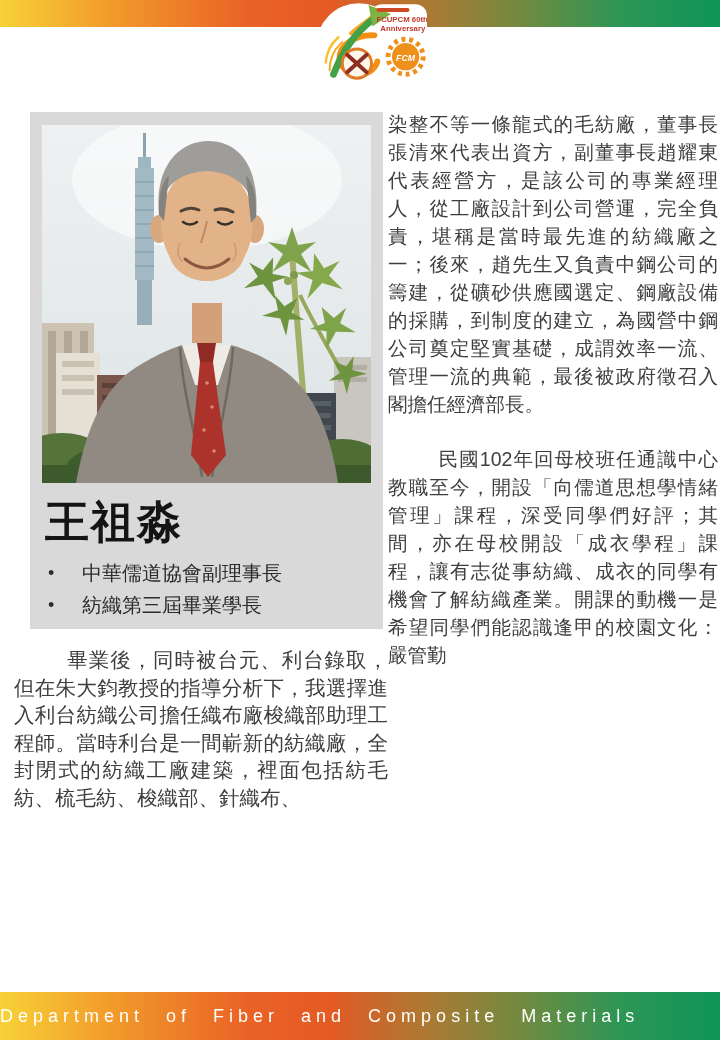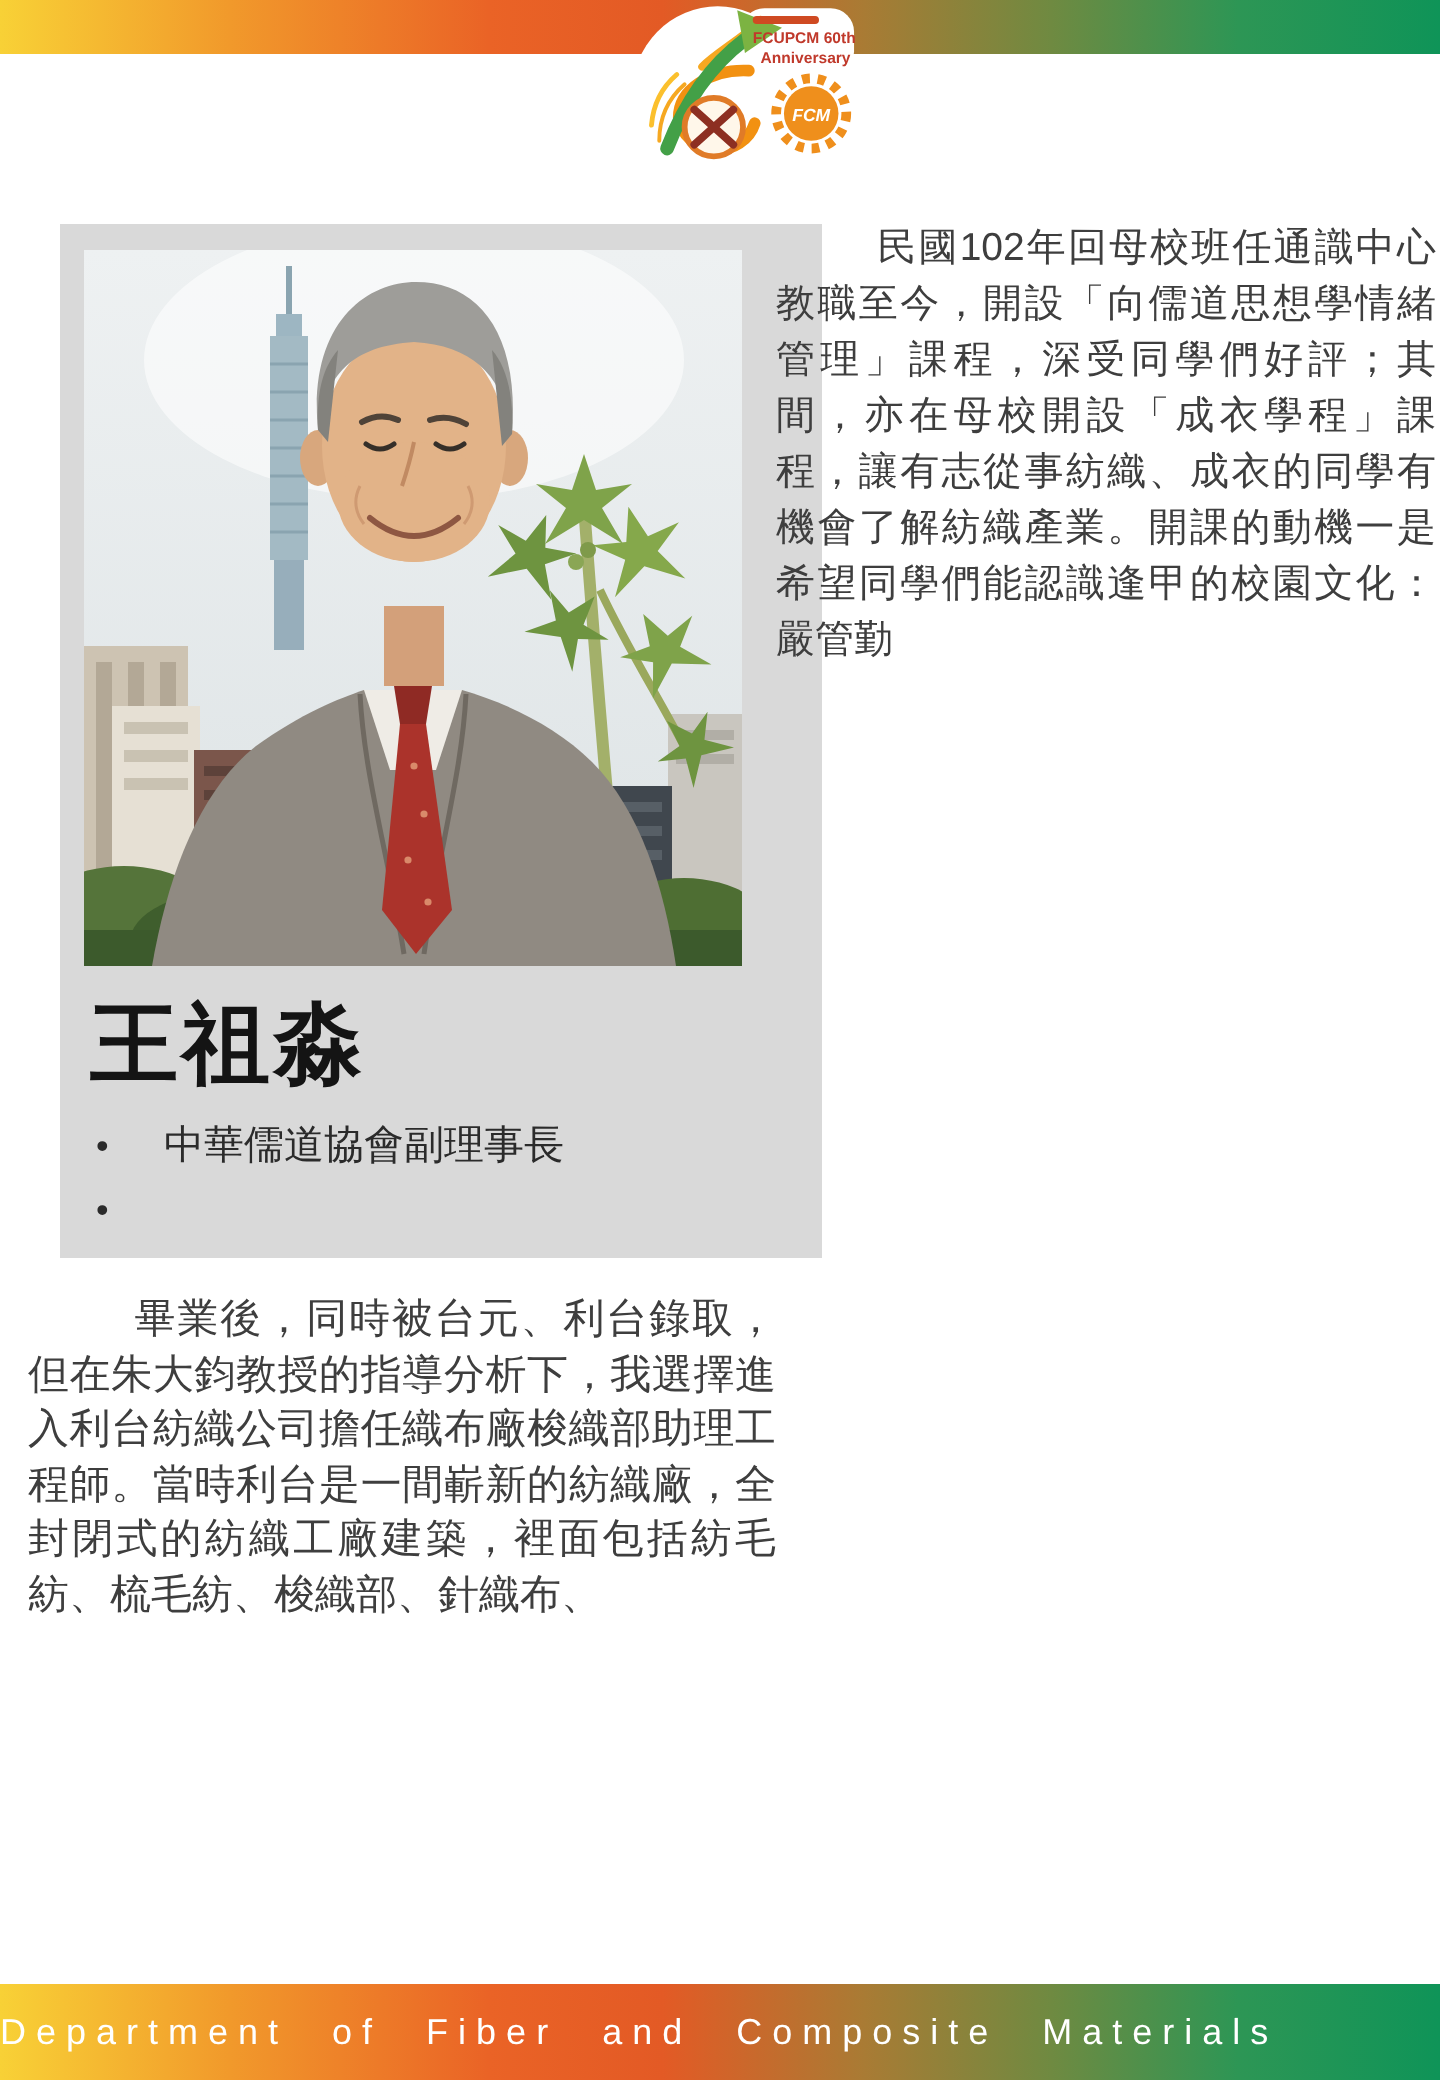--- a/index.html
+++ b/index.html
@@ -4,21 +4,21 @@
 <style>
   html,body{margin:0;padding:0;}
   body{width:720px;height:1040px;position:relative;background:#ffffff;overflow:hidden;
        font-family:"Liberation Sans","DejaVu Sans",sans-serif;}
   .band{position:absolute;left:0;width:720px;
         background:linear-gradient(90deg,#f8d136 0%,#f1992b 16%,#ea6326 34%,#e35a25 46%,#a97b34 60%,#6f8a41 73%,#2d9655 86%,#0f9458 100%);}
   .band-top{top:0;height:27px;}
   .band-bottom{bottom:0;height:48px;display:flex;align-items:center;justify-content:flex-start;}
   .band-bottom .footer-text{color:#ffffff;font-size:18px;letter-spacing:5px;word-spacing:12px;white-space:nowrap;}
   .logo{position:absolute;left:316px;top:2px;width:112px;height:90px;}
-  .card{position:absolute;left:30px;top:112px;width:353px;height:517px;background:#d9d9d9;padding-left:28px;}
+  .card{position:absolute;left:30px;top:112px;width:353px;height:517px;background:#d9d9d9;}
   .photo{position:absolute;left:12px;top:13px;width:329px;height:358px;overflow:hidden;background:#e8ebec;}
   .photo svg{display:block;width:100%;height:100%;}
   .name{position:absolute;left:15px;top:381px;font-size:44px;font-weight:bold;color:#141414;letter-spacing:2px;}
   .titles{position:absolute;left:10px;top:445px;margin:0;padding:0;list-style:none;}
   .titles li{position:relative;padding-left:42px;font-size:20px;line-height:32px;color:#2b2b2b;}
   .titles li .bullet{position:absolute;left:8px;top:0;font-size:18px;color:#2b2b2b;}
   .col{position:absolute;color:#3e3e3e;text-align:justify;}
   .col p{margin:0 0 27px 0;}
   .col p.indent{text-indent:2.6em;}
   .col-left{left:14px;top:646px;width:374px;font-size:20.5px;line-height:27.5px;}
@@ -176,27 +176,29 @@
 
   <div class="name">王祖淼</div>
 
   <ul class="titles">
     <li>
       <span class="bullet">•</span>
       <span>中華儒道協會副理事長</span>
     </li>
     <li>
       <span class="bullet">•</span>
+      <span>紡織第三屆畢業學長</span>
     </li>
   </ul>
 </div>
 
 <div class="col col-left">
   <p class="indent">畢業後，同時被台元、利台錄取，但在朱大鈞教授的指導分析下，我選擇進入利台紡織公司擔任織布廠梭織部助理工程師。當時利台是一間嶄新的紡織廠，全封閉式的紡織工廠建築，裡面包括紡毛紡、梳毛紡、梭織部、針織布、</p>
 </div>
 
 <div class="col col-right">
+  <p>染整不等一條龍式的毛紡廠，董事長張清來代表出資方，副董事長趙耀東代表經營方，是該公司的專業經理人，從工廠設計到公司營運，完全負責，堪稱是當時最先進的紡織廠之一；後來，趙先生又負責中鋼公司的籌建，從礦砂供應國選定、鋼廠設備的採購，到制度的建立，為國營中鋼公司奠定堅實基礎，成謂效率一流、管理一流的典範，最後被政府徵召入閣擔任經濟部長。</p>
   <p class="indent">民國102年回母校班任通識中心教職至今，開設「向儒道思想學情緒管理」課程，深受同學們好評；其間，亦在母校開設「成衣學程」課程，讓有志從事紡織、成衣的同學有機會了解紡織產業。開課的動機一是希望同學們能認識逢甲的校園文化：嚴管勤</p>
 </div>
 
 <div class="band band-bottom">
   <span class="footer-text">Department of Fiber and Composite Materials</span>
 </div>
 
 </body></html>

